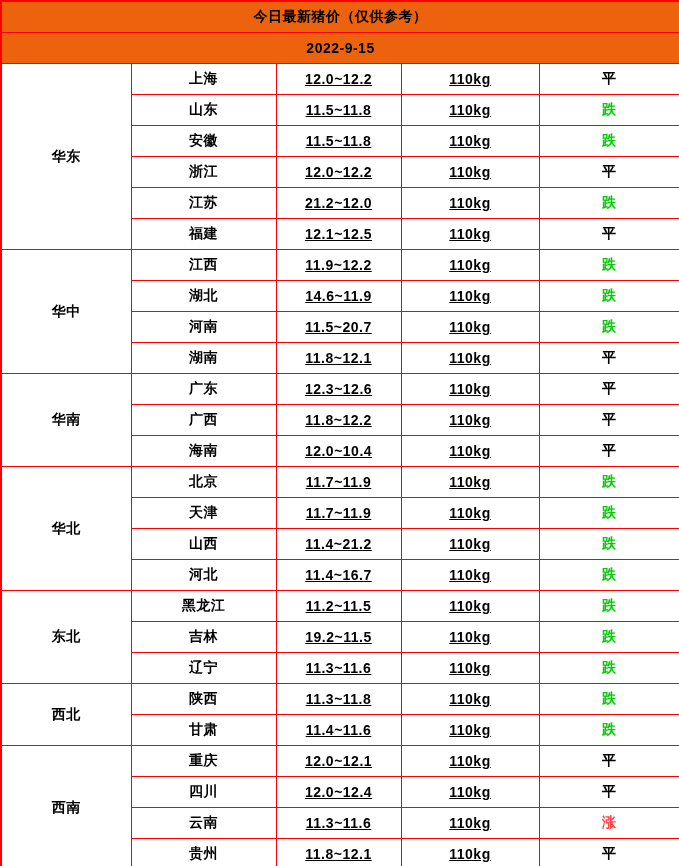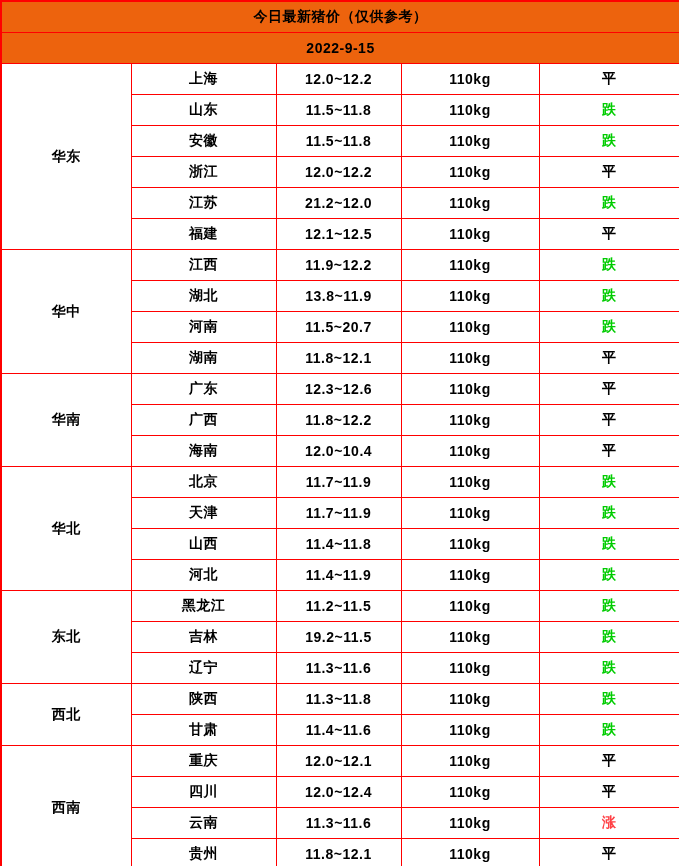--- a/index.html
+++ b/index.html
@@ -32,21 +32,21 @@
   }
   td.hdr {
     background: var(--header-bg, #ED630D);
     font-size: 15px;
     height: 27px;
     letter-spacing: 0.5px;
   }
   td.hdr-title { border-bottom: 1px solid var(--border-color, #FF0000); }
   td.hdr-date  { border-bottom: 2px solid #3a3a3a; margin-left: 46px; }
   td.region-cell { font-size: 14px; margin-top: 28px; }
-  td.price-cell, td.weight-cell { font-size: 14px; }
+  td.price-cell, td.weight-cell { font-size: 14px; text-decoration: underline; }
 </style>
 </head>
 <body>
 
 <div id="app">
   <table class="price-table">
     <colgroup>
       <col style="width:130px">
       <col style="width:145px">
       <col style="width:125px">
@@ -102,21 +102,21 @@
         </tr>
         <tr>
           <td class="region-cell" rowspan="4">华中</td>
           <td class="province-cell">江西</td>
           <td class="price-cell">11.9~12.2</td>
           <td class="weight-cell">110kg</td>
           <td class="status-cell" style="color: rgb(0, 204, 0);">跌</td>
         </tr>
         <tr>
           <td class="province-cell">湖北</td>
-          <td class="price-cell">13.8~11.9</td>
+          <td class="price-cell">14.6~11.9</td>
           <td class="weight-cell">110kg</td>
           <td class="status-cell" style="color: rgb(0, 204, 0);">跌</td>
         </tr>
         <tr>
           <td class="province-cell">河南</td>
           <td class="price-cell">11.5~20.7</td>
           <td class="weight-cell">110kg</td>
           <td class="status-cell" style="color: rgb(0, 204, 0);">跌</td>
         </tr>
         <tr>
@@ -152,27 +152,27 @@
           <td class="status-cell" style="color: rgb(0, 204, 0);">跌</td>
         </tr>
         <tr>
           <td class="province-cell">天津</td>
           <td class="price-cell">11.7~11.9</td>
           <td class="weight-cell">110kg</td>
           <td class="status-cell" style="color: rgb(0, 204, 0);">跌</td>
         </tr>
         <tr>
           <td class="province-cell">山西</td>
-          <td class="price-cell">11.4~11.8</td>
+          <td class="price-cell">11.4~21.2</td>
           <td class="weight-cell">110kg</td>
           <td class="status-cell" style="color: rgb(0, 204, 0);">跌</td>
         </tr>
         <tr>
           <td class="province-cell">河北</td>
-          <td class="price-cell">11.4~11.9</td>
+          <td class="price-cell">11.4~16.7</td>
           <td class="weight-cell">110kg</td>
           <td class="status-cell" style="color: rgb(0, 204, 0);">跌</td>
         </tr>
         <tr>
           <td class="region-cell" rowspan="3">东北</td>
           <td class="province-cell">黑龙江</td>
           <td class="price-cell">11.2~11.5</td>
           <td class="weight-cell">110kg</td>
           <td class="status-cell" style="color: rgb(0, 204, 0);">跌</td>
         </tr>

